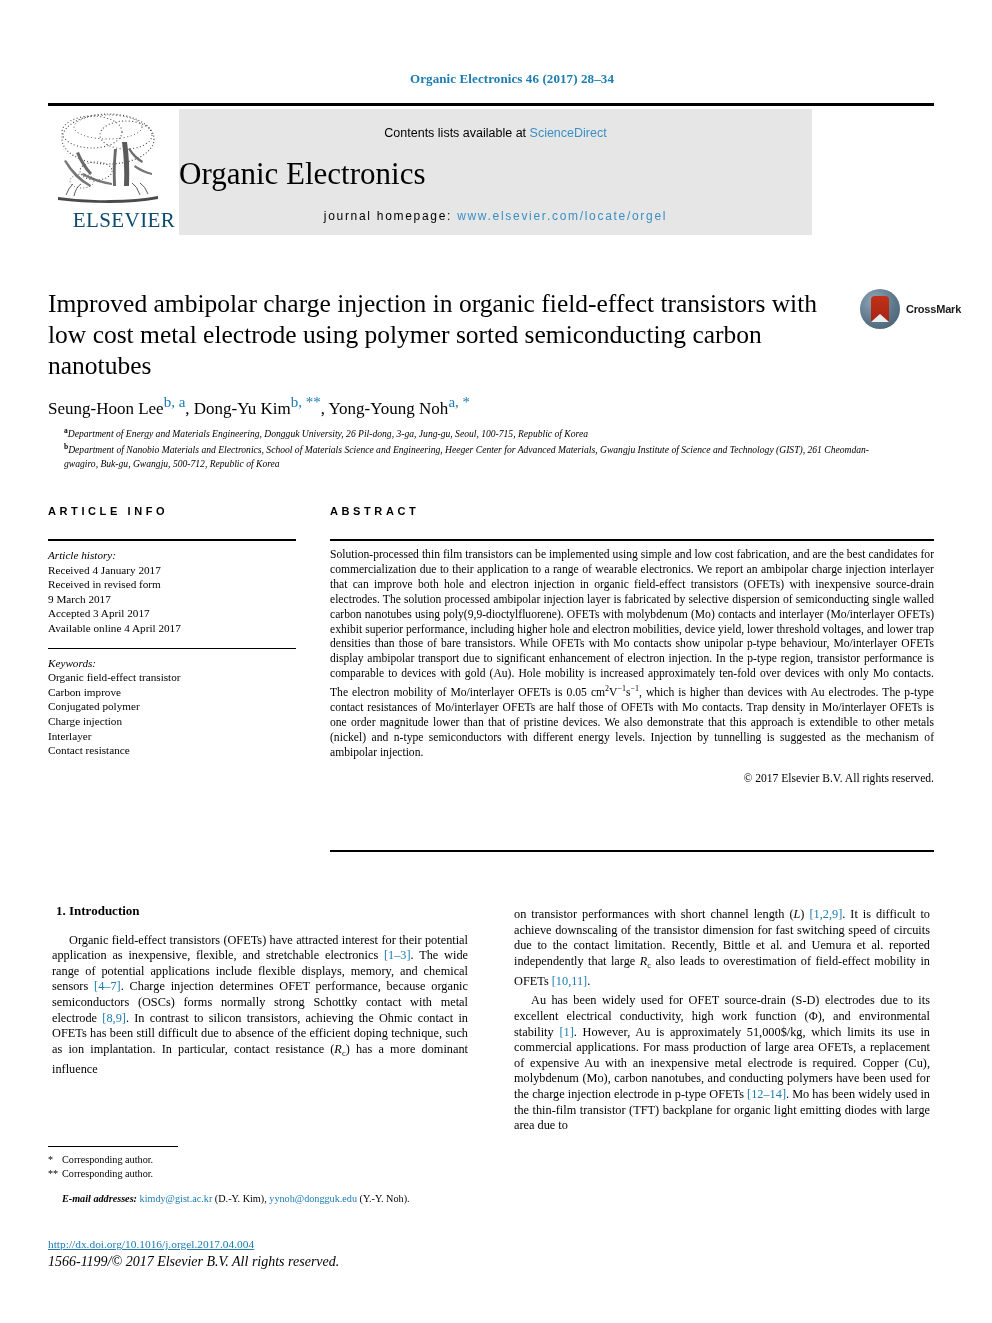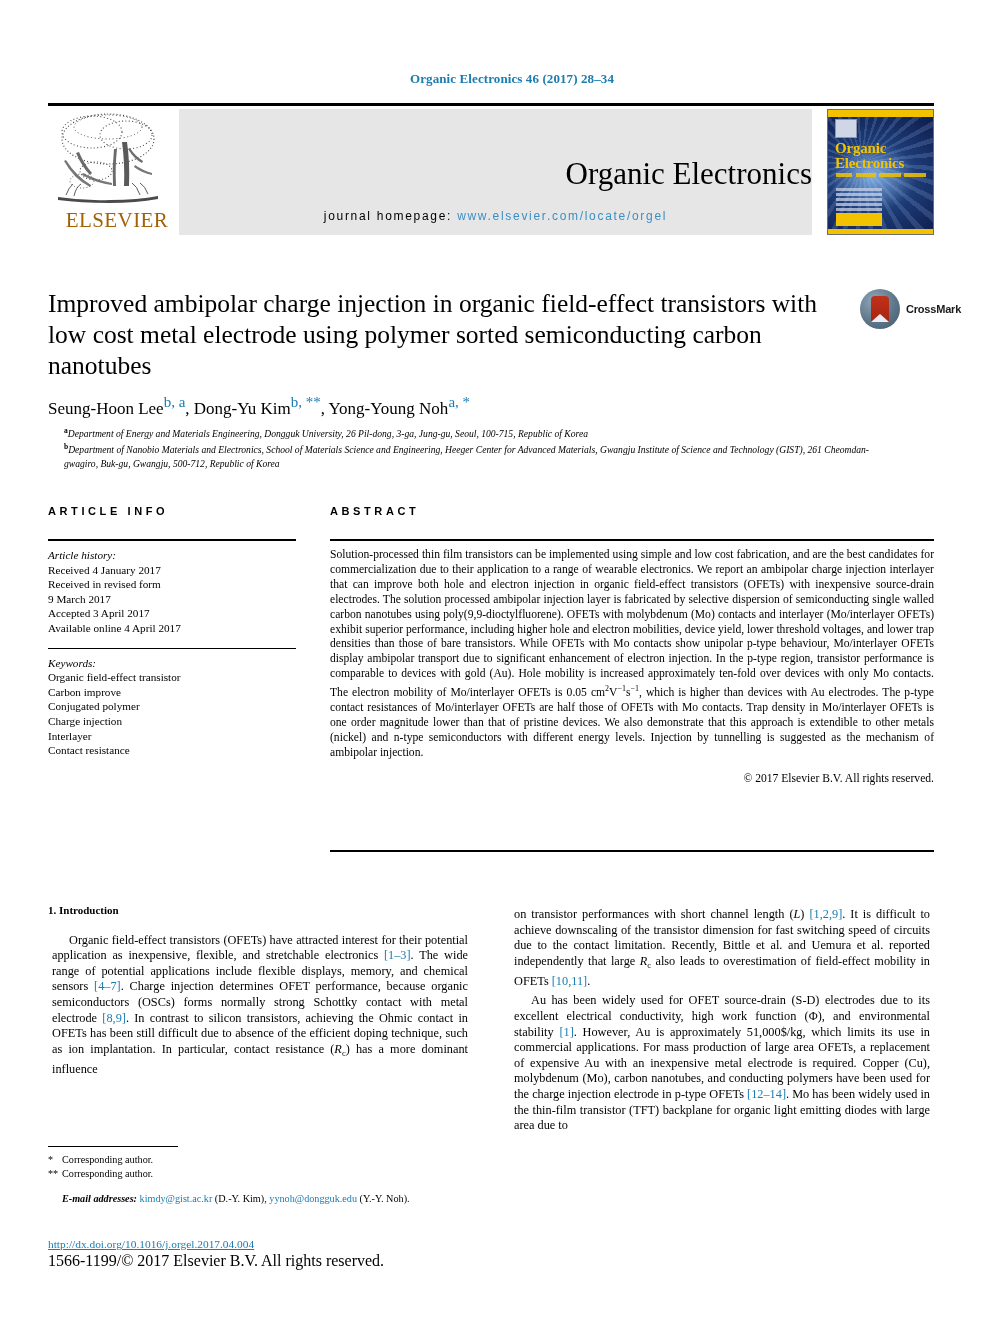--- a/index.html
+++ b/index.html
@@ -63,27 +63,27 @@
     position: absolute;
     top: 0;
     left: 4px;
     width: 112px;
     height: 98px;
     overflow: hidden;
   }
   .elsevier-word {
     position: absolute;
     bottom: 2px;
-    left: 9px;
+    left: 16px;
     width: 120px;
     text-align: center;
     font-family: "Liberation Serif", "DejaVu Serif", serif;
     font-size: 21px;
     letter-spacing: 0.4px;
-    color: #a16207;
+    color: #0c4a6e;
   }
   .journal-banner {
     position: absolute;
     top: 6px;
     left: 131px;
     width: 633px;
     height: 126px;
     background: #e6e6e6;
   }
   .contents-line {
@@ -97,21 +97,21 @@
     color: #000;
   }
   .contents-line .sd-link {
     color: #3a8fc4;
   }
   .journal-title {
     position: absolute;
     top: 47px;
     left: 0;
     width: 633px;
-    text-align: right;
+    text-align: left;
     font-family: "Liberation Serif", "DejaVu Serif", serif;
     font-size: 31px;
     color: #000;
   }
   .homepage-line {
     position: absolute;
     bottom: 12px;
     left: 0;
     width: 633px;
     text-align: center;
@@ -379,23 +379,23 @@
     top: 0;
     width: 424px;
     font-size: 12.3px;
     line-height: 15.6px;
     text-align: justify;
   }
   .bcol-left { left: 0; }
   .bcol-right { left: 462px; }
   .body-head {
     font-family: "Liberation Serif", "DejaVu Serif", serif;
-    font-size: 11px;
+    font-size: 13px;
     font-weight: bold;
-    margin: 0 0 14px 0;
+    margin: 0 0 14px 8px;
   }
   .bcol p {
     margin: 4px;
     text-indent: 17px;
   }
   .bcol p.noindent { text-indent: 0; }
   .ref { color: #1a7cb0; }
   .bcol i, .bcol em { font-style: italic; }
   .bcol sub { font-size: 8.5px; }
 
@@ -440,22 +440,23 @@
     width: 424px;
   }
   .doi-link {
     font-size: 11.4px;
     color: #1a7cb0;
     text-decoration: underline;
     display: block;
     margin-bottom: 2px;
   }
   .issn-line {
-    font-size: 16px;
+    font-size: 14px;
     color: #000;
+    font-style: italic;
   }
 </style>
 </head>
 <body>
 
 <div class="page">
 
   <div class="running-head">Organic Electronics 46 (2017) 28–34</div>
 
   <div class="masthead">
@@ -485,47 +486,29 @@
             </g>
             <path d="M76 40 q6 10 14 14 l1-2 q-8-5 -13-13 z" fill="#6e6e6e"></path>
             <path d="M82 58 q8 6 18 8 l0-2 q-10-3 -17-8 z" fill="#777"></path>
           </g>
         </svg>
       </div>
       <div class="elsevier-word">ELSEVIER</div>
     </div>
 
     <div class="journal-banner">
+      <div class="contents-line">
+        <span>Contents lists available at </span><span class="sd-link">ScienceDirect</span>
+      </div>
       <div class="journal-title">Organic Electronics</div>
       <div class="homepage-line">
         <span>journal homepage: </span><span class="hp-link">www.elsevier.com/locate/orgel</span>
       </div>
     </div>
 
-    <div class="cover-thumb">
-      <div class="cover-burst"></div>
-      <div class="cover-rays"></div>
-      <div class="cover-topbar"></div>
-      <div class="cover-botbar"></div>
-      <div class="cover-elsbox"></div>
-      <div class="cover-title">
-        <span>Organic</span><br>
-        <span>Electronics</span>
-      </div>
-      <div class="cover-sub"></div>
-      <div class="cover-names">
-        <i></i>
-          <i></i>
-          <i></i>
-          <i></i>
-          <i></i>
-          <i></i>
-      </div>
-      <div class="cover-footbox"></div>
-    </div>
   </div>
 
   <div class="title-block">
     <h1 class="article-title">Improved ambipolar charge injection in organic field-effect transistors with low cost metal electrode using polymer sorted semiconducting carbon nanotubes</h1>
     <div class="crossmark">
       <div class="crossmark-circle">
         <div class="crossmark-book">
           <div class="crossmark-notch"></div>
         </div>
       </div>

